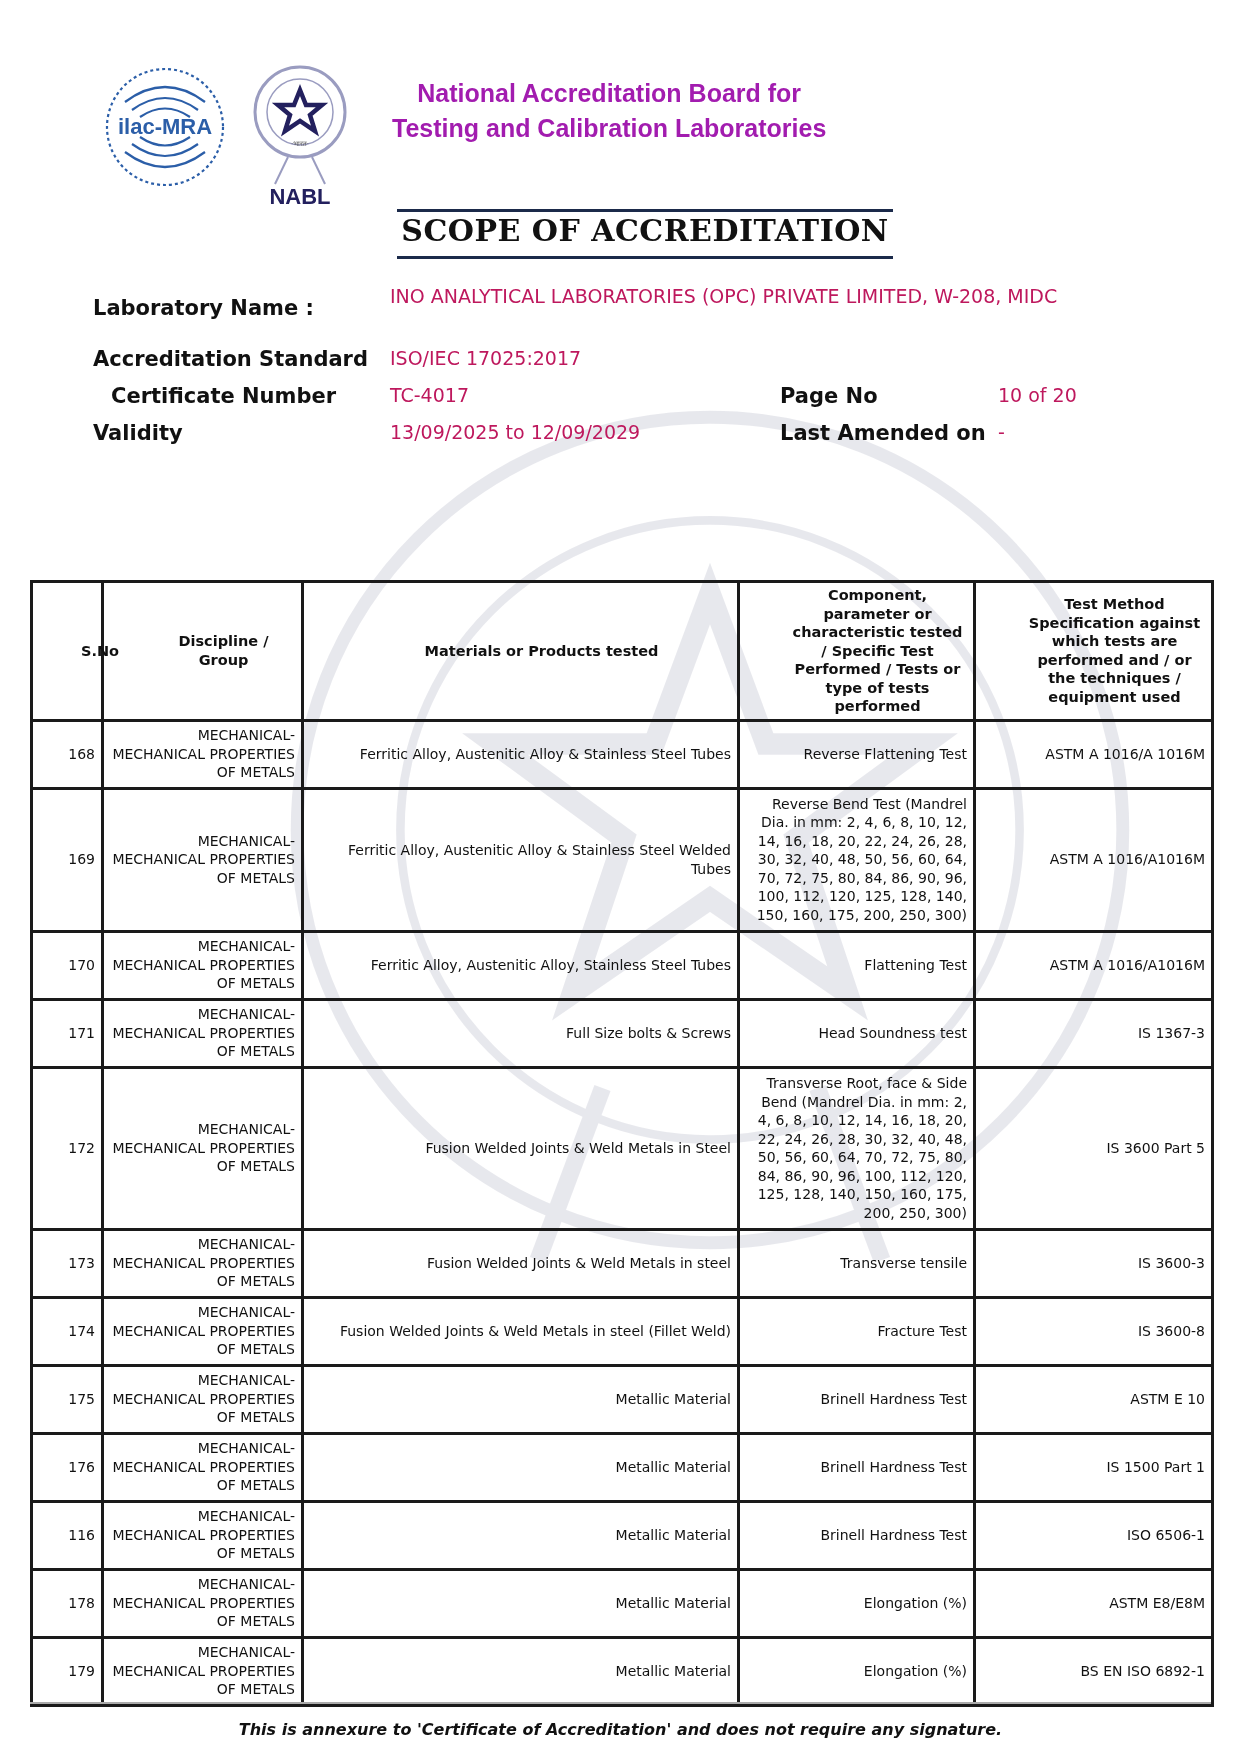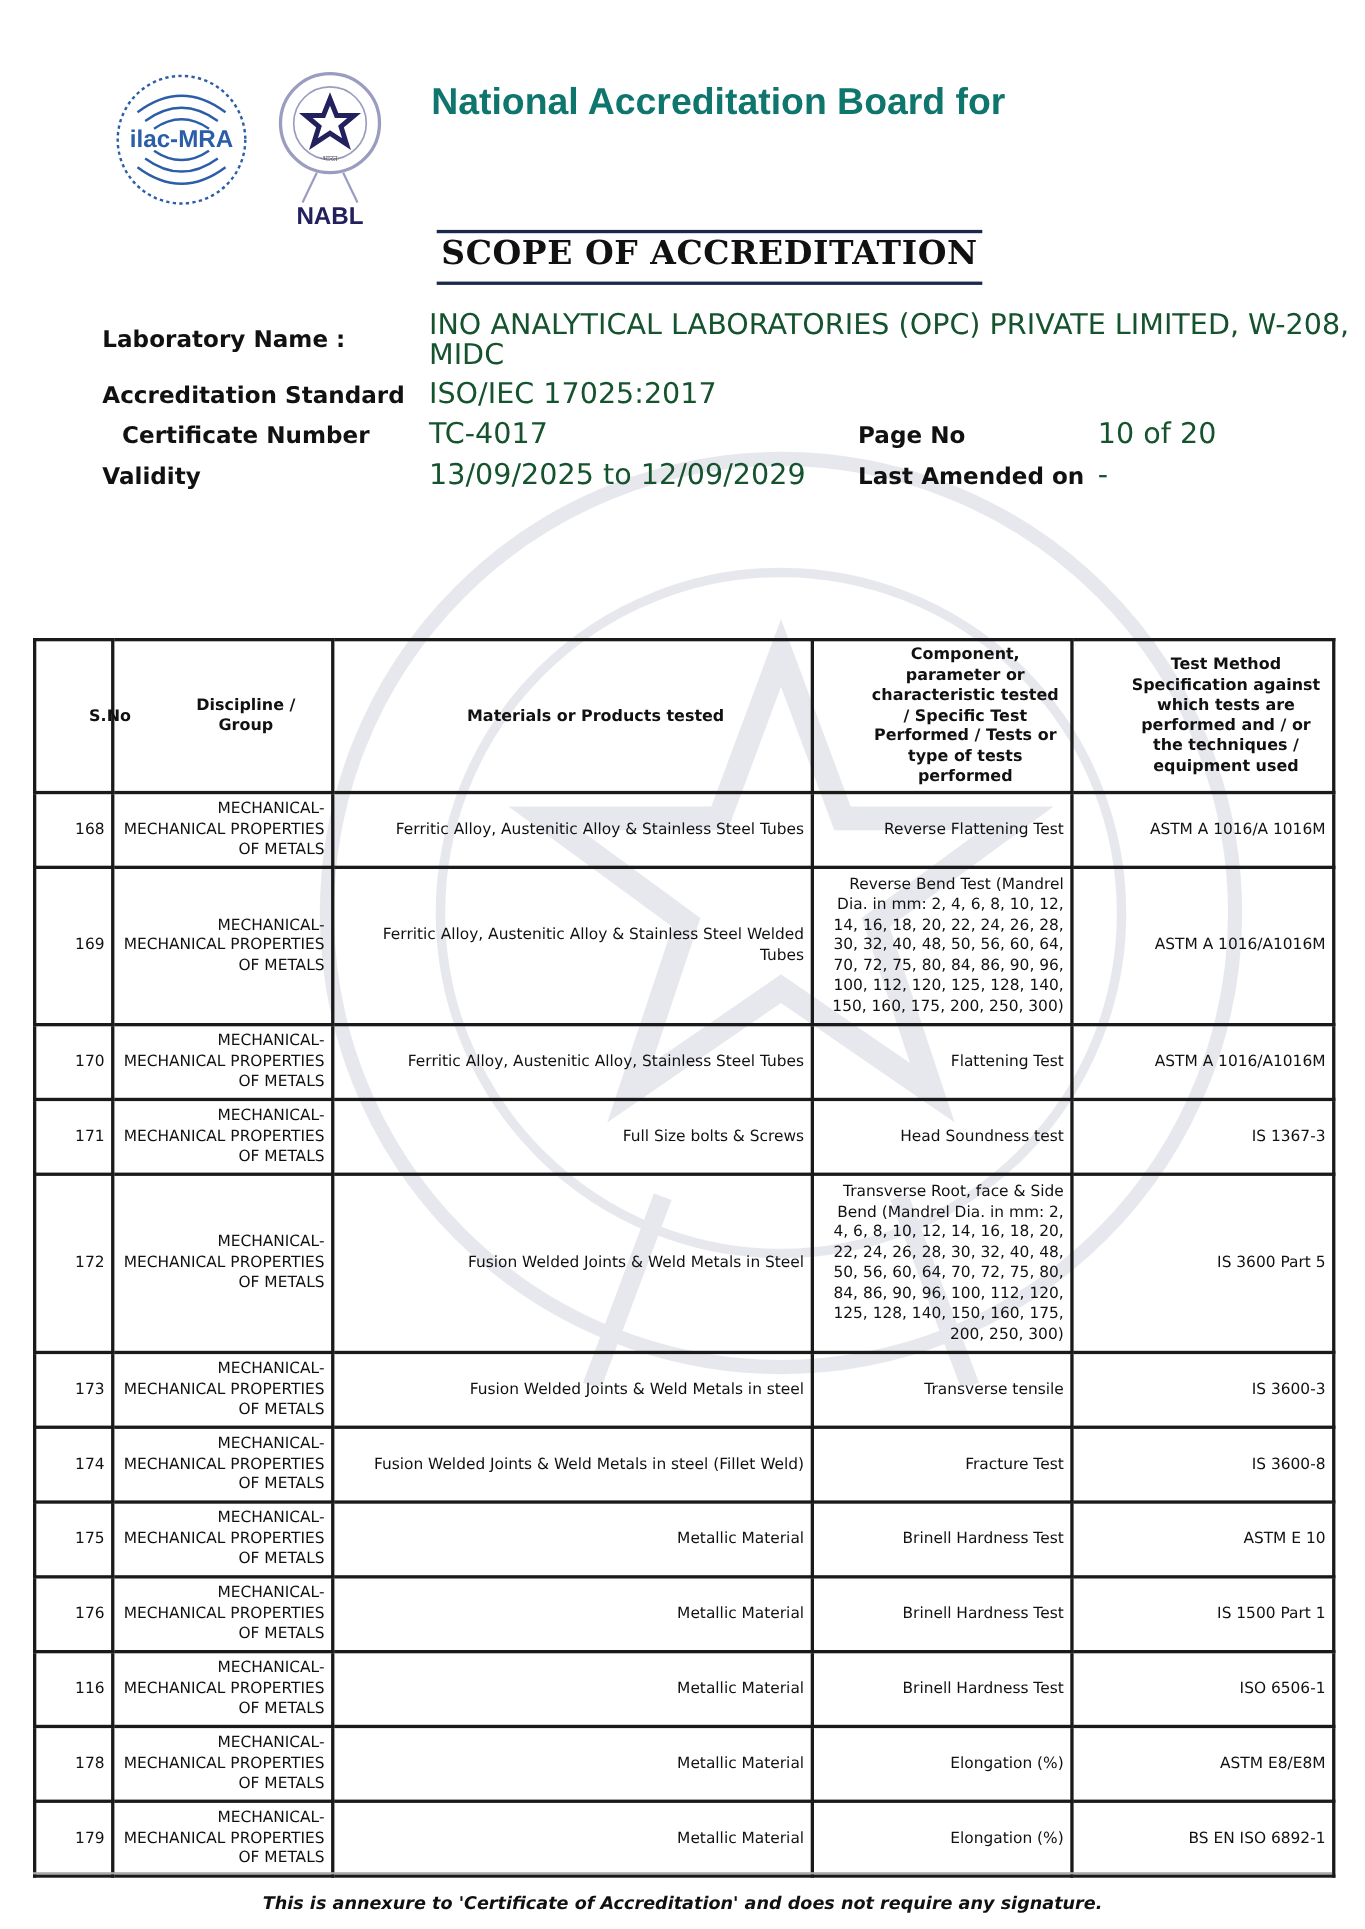--- a/index.html
+++ b/index.html
@@ -9,30 +9,30 @@
   }
   .watermark {
     position: absolute; left: 280px; top: 400px; width: 860px; height: 860px;
     pointer-events: none; opacity: 0.13;
   }
   .logo-ilac { position: absolute; left: 100px; top: 62px; width: 130px; height: 130px; }
   .logo-nabl { position: absolute; left: 250px; top: 62px; width: 100px; height: 150px; }
   .org-title {
     position: absolute; left: 392px; top: 76px;
     font-family: "Liberation Sans", sans-serif; font-weight: bold;
-    font-size: 34px; line-height: 35px; color: #0f766e; text-align: center;
+    font-size: 25px; line-height: 35px; color: #a21caf; text-align: center;
   }
   .scope-rule-top { position: absolute; left: 397px; top: 209px; width: 496px; height: 3px; background: #1b2a4a; }
   .scope-title {
     position: absolute; left: 397px; top: 213px; width: 496px; text-align: center;
     font-family: "DejaVu Serif", serif; font-weight: bold; font-size: 30px; letter-spacing: 0.5px;
   }
   .scope-rule-bot { position: absolute; left: 397px; top: 256px; width: 496px; height: 3px; background: #1b2a4a; }
   .meta-label { position: absolute; font-weight: bold; font-size: 21px; color: #111; }
-  .meta-value { position: absolute; font-size: 26px; color: #14532d; line-height: 27px; }
+  .meta-value { position: absolute; font-size: 19px; color: #be185d; line-height: 27px; }
 
   table.scope {
     position: absolute; left: 30px; top: 580px; width: 1181px;
     border-collapse: collapse; table-layout: fixed; font-size: 14px;
   }
   table.scope th, table.scope td {
     border: 3px solid #1a1a1a; padding: 3px 6px; vertical-align: middle;
     line-height: 18.5px; background: transparent;
   }
   table.scope th { font-weight: bold; text-align: center; font-size: 14.5px; height: 98px; padding-left: 48px; }
@@ -72,20 +72,21 @@
   <circle cx="50" cy="50" r="33" fill="none" stroke="#9a9cc0" stroke-width="1.5"></circle>
   <polygon points="50,28 56,43 72,43 60,53 65,69 50,59 35,69 40,53 28,43 44,43" fill="none" stroke="#23205e" stroke-width="4.5"></polygon>
   <text x="50" y="84" text-anchor="middle" font-size="7" fill="#555" font-family="DejaVu Sans, sans-serif">·भारत·</text>
   <line x1="38" y1="95" x2="25" y2="122" stroke="#9a9cc0" stroke-width="2"></line>
   <line x1="62" y1="95" x2="75" y2="122" stroke="#9a9cc0" stroke-width="2"></line>
   <text x="50" y="142" text-anchor="middle" font-family="Liberation Sans, sans-serif" font-weight="bold" font-size="22" fill="#23205e">NABL</text>
 </svg>
 
 <div class="org-title">
   <div>National Accreditation Board for</div>
+  <div>Testing and Calibration Laboratories</div>
 </div>
 
 <div class="scope-rule-top"></div>
 <div class="scope-title">SCOPE OF ACCREDITATION</div>
 <div class="scope-rule-bot"></div>
 
 <div class="meta-label" style="left:93px; top:296px;">Laboratory Name :</div>
 <div class="meta-value" style="left:390px; top:283px;">
   <div>INO ANALYTICAL LABORATORIES (OPC) PRIVATE LIMITED, W-208, MIDC</div>
 </div>

